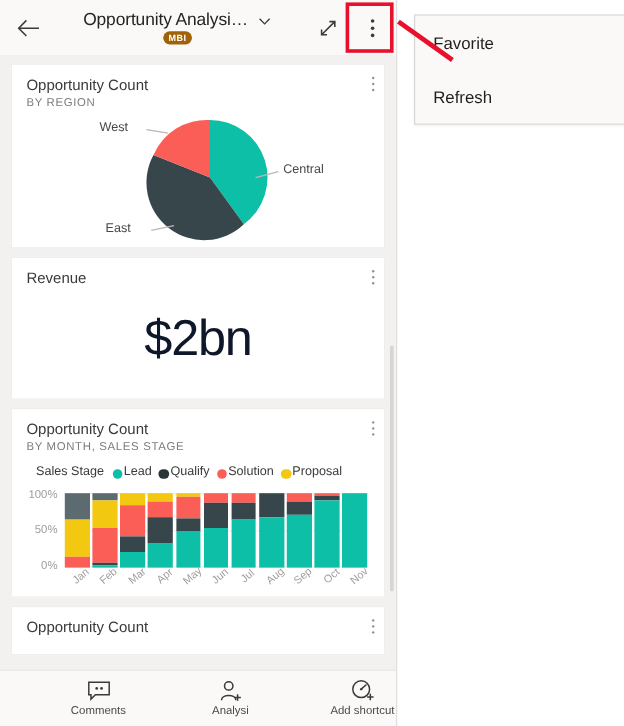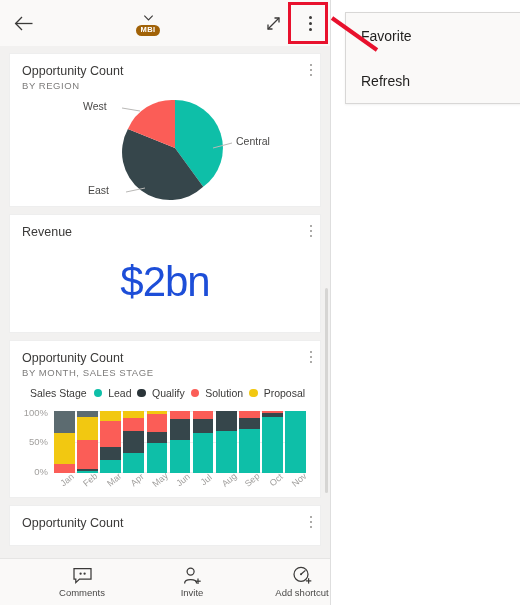--- a/index.html
+++ b/index.html
@@ -52,25 +52,25 @@
   }
   .tile-head{padding:10px 12px 0 12px;}
   .tile-title{font-size:12.5px;color:#3b3a39;line-height:15px;}
   .tile-sub{font-size:9.5px;color:#7d7c7b;letter-spacing:.55px;margin-top:1px;}
   .tile-kebab{position:absolute;right:8px;top:10px;display:flex;flex-direction:column;gap:2.5px;cursor:pointer;}
   .tile-kebab i{width:2.4px;height:2.4px;border-radius:50%;background:#908f8d;display:block;}
   
   .pie-area{height:115px;position:relative;}
   .pie-label{position:absolute;font-size:10.5px;color:#494847;}
   
-  .bignum{font-size:42px;color:#1d4ed8;text-align:center;padding:18px 0 26px 0;font-weight:300;letter-spacing:-1px;}
+  .bignum{font-size:42px;color:#0f172a;text-align:center;padding:18px 0 26px 0;font-weight:300;letter-spacing:-1px;}
   
   .legend{display:flex;align-items:center;gap:4px;padding:9px 0 2px 20px;flex-wrap:nowrap;}
   .legend-title{font-size:10.5px;color:#3b3a39;margin-right:3px;}
-  .legend-item{display:flex;align-items:center;gap:6px;margin-right:2px;}
+  .legend-item{display:flex;align-items:flex-end;gap:1px;margin-right:2px;}
   .legend-dot{width:8.5px;height:8.5px;border-radius:50%;display:block;}
   .legend-label{font-size:10.5px;color:#3b3a39;}
   
   .chartbox{position:relative;height:92px;margin:4px 10px 0 4px;}
   .ylab{position:absolute;left:0;width:34px;text-align:right;font-size:9.5px;color:#a19f9d;}
   .plot{position:absolute;left:40px;right:4px;top:6px;height:62px;}
   .gridline{position:absolute;left:0;right:0;height:1px;background:#ededed;}
   .bars{position:absolute;left:0;right:0;top:0;bottom:0;display:flex;align-items:flex-end;gap:2.5px;}
   .bar{flex:1;height:100%;display:flex;flex-direction:column;justify-content:flex-end;}
   .seg{width:100%;}
@@ -110,20 +110,21 @@
   <div id="header">
     <div class="back-btn">
       <svg width="19" height="15" viewBox="0 0 19 15">
         <path d="M8 1 L1.6 7.5 L8 14" fill="none" stroke="#3b3a39" stroke-width="1.3"></path>
         <line x1="1.6" y1="7.5" x2="18.5" y2="7.5" stroke="#3b3a39" stroke-width="1.3"></line>
       </svg>
     </div>
 
     <div class="title-wrap">
       <div class="title-row">
+        <span class="title-text">Opportunity Analysi…</span>
         <svg class="chev" viewBox="0 0 14 14">
           <path d="M2.5 5 L7 9.6 L11.5 5" fill="none" stroke="#3b3a39" stroke-width="1.2"></path>
         </svg>
       </div>
       <div class="badge">MBI</div>
     </div>
 
     <div class="hdr-icon">
       <svg width="17" height="17" viewBox="0 0 17 17">
         <line x1="3" y1="14" x2="14" y2="3" stroke="#3b3a39" stroke-width="1.3"></line>
@@ -346,21 +347,21 @@
       </svg>
       <span class="navlabel">Comments</span>
     </div>
     <div class="navitem">
       <svg width="21" height="18" viewBox="0 0 21 18">
         <circle cx="8.6" cy="4.6" r="3.5" fill="none" stroke="#3b3a39" stroke-width="1.25"></circle>
         <path d="M2.6 16.5 C2.6 11.4 14.6 11.4 14.6 16.5" fill="none" stroke="#3b3a39" stroke-width="1.25"></path>
         <line x1="16" y1="11.5" x2="16" y2="17" stroke="#3b3a39" stroke-width="1.25"></line>
         <line x1="13.3" y1="14.2" x2="18.7" y2="14.2" stroke="#3b3a39" stroke-width="1.25"></line>
       </svg>
-      <span class="navlabel">Invite</span>
+      <span class="navlabel">Analysi</span>
     </div>
     <div class="navitem">
       <svg width="21" height="19" viewBox="0 0 21 19">
         <circle cx="9" cy="8.3" r="7" fill="none" stroke="#3b3a39" stroke-width="1.25"></circle>
         <line x1="9" y1="8.3" x2="13.4" y2="4.4" stroke="#3b3a39" stroke-width="1.25"></line>
         <circle cx="9" cy="8.3" r="1" fill="#3b3a39"></circle>
         <line x1="16.6" y1="12.2" x2="16.6" y2="17.6" stroke="#3b3a39" stroke-width="1.25"></line>
         <line x1="13.9" y1="14.9" x2="19.3" y2="14.9" stroke="#3b3a39" stroke-width="1.25"></line>
       </svg>
       <span class="navlabel">Add shortcut</span>

